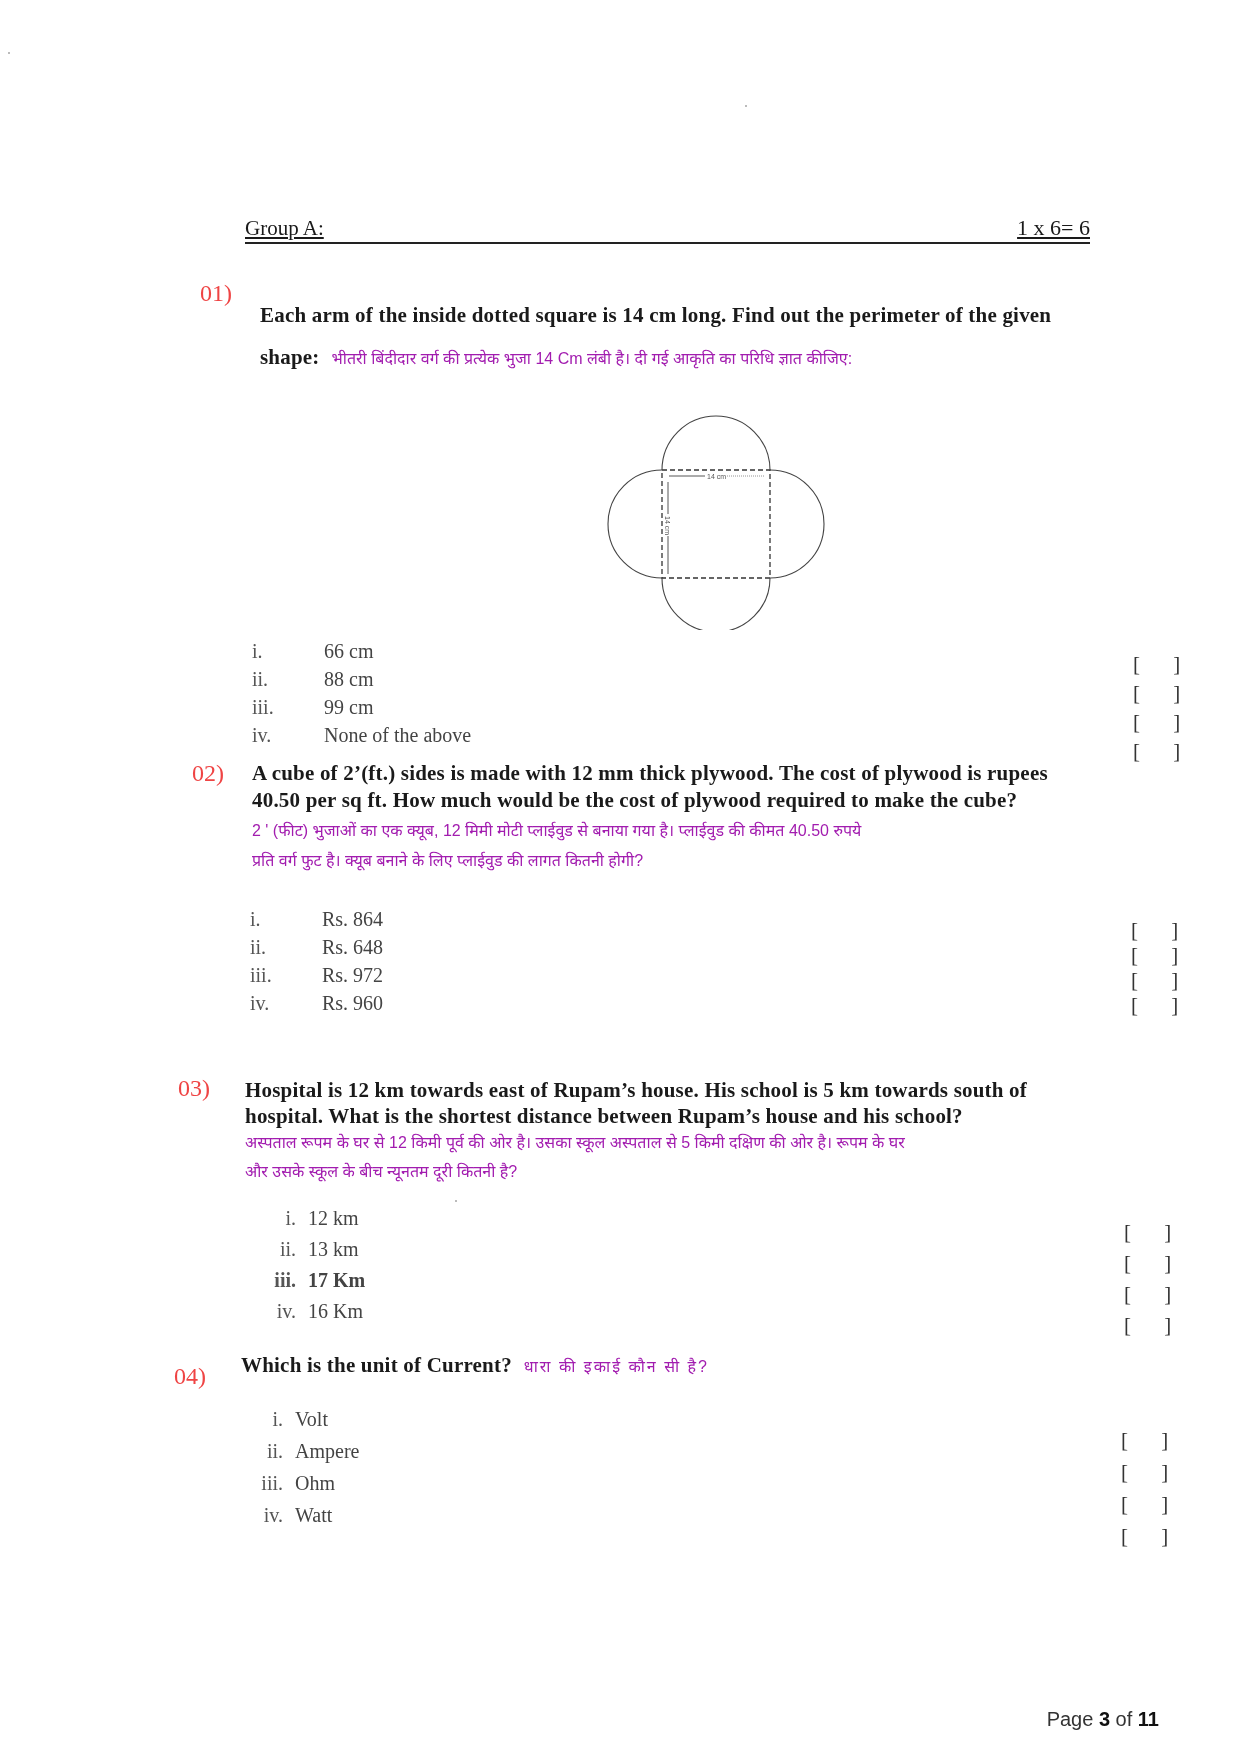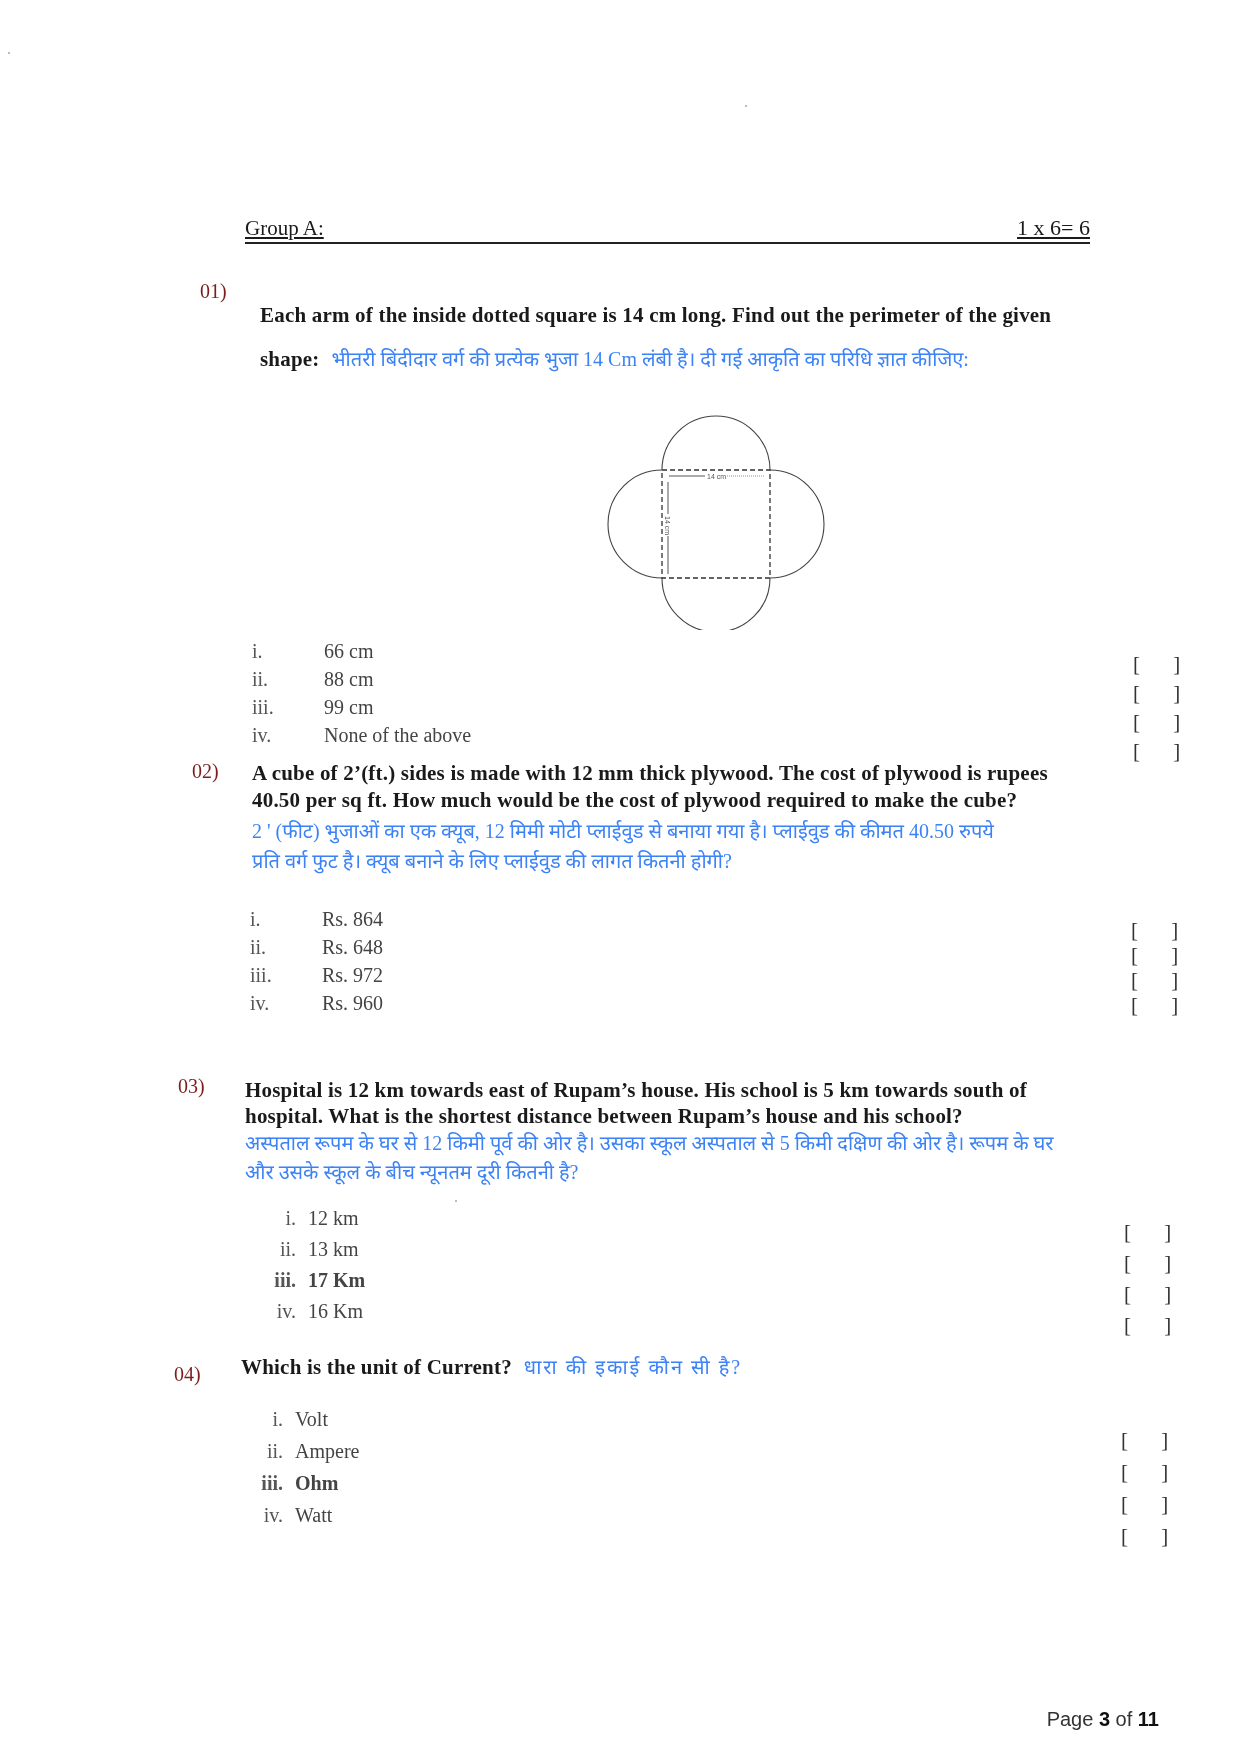--- a/index.html
+++ b/index.html
@@ -2,23 +2,23 @@
 <html><head>
 <meta charset="utf-8">
 <style>
   html, body { margin: 0; padding: 0; background: #ffffff; }
   body { width: 1241px; height: 1754px; position: relative; overflow: hidden;
          font-family: "Liberation Serif", "DejaVu Serif", serif; color: #1a1a1a; }
   .abs { position: absolute; }
   .group-header { left: 245px; top: 212px; width: 845px; height: 30px; border-bottom: 2px solid #222; }
   .group-title { position: absolute; left: 0; bottom: 1px; font-size: 21px; text-decoration: underline; }
   .group-marks { position: absolute; right: 0; bottom: 1px; font-size: 22px; text-decoration: underline; }
-  .qnum { font-size: 20px; color: #7f1d1d; }
+  .qnum { font-size: 24px; color: #ef4444; }
   .qtext { font-weight: bold; font-size: 21px; line-height: 26px; letter-spacing: 0.2px; }
-  .hindi { font-family: Liberation Serif, serif; font-size: 20px; line-height: 30px; color: #3b82f6; }
+  .hindi { font-family: Liberation Sans, sans-serif; font-size: 16px; line-height: 30px; color: #a21caf; }
   .opt { font-size: 20px; color: #444; height: 28px; }
   .opt .roman { display: inline-block; color: #555; }
   .opt .val { display: inline-block; text-align: center; }
   .bracket { font-family: "Liberation Serif", serif; font-size: 21px; color: #333; letter-spacing: 14px; }
   .footer { right: 82px; top: 1708px; font-family: "Liberation Sans", sans-serif; font-size: 20px; color: #333; }
   .footer b { font-weight: bold; color: #111; }
   .speck { background: #bbb; width: 2px; height: 2px; }
 </style>
 </head>
 <body>
@@ -110,21 +110,21 @@
 
 <div class="abs qnum" style="left:174px; top:1363px;">04)</div>
 <div class="abs" style="left:241px; top:1352px; white-space:nowrap;">
   <span class="qtext">Which is the unit of Current?</span>
   <span class="hindi" style="margin-left:8px; letter-spacing:2px;">धारा की इकाई कौन सी है?</span>
 </div>
 
 <div class="abs" style="left:245px; top:1408px;">
   <div class="opt" style="height:32px;"><span class="roman" style="width:38px; text-align:right; padding-right:12px;">i.</span><span class="val">Volt</span></div>
   <div class="opt" style="height:32px;"><span class="roman" style="width:38px; text-align:right; padding-right:12px;">ii.</span><span class="val">Ampere</span></div>
-  <div class="opt" style="height:32px;font-weight:bold;"><span class="roman" style="width:38px; text-align:right; padding-right:12px;">iii.</span><span class="val">Ohm</span></div>
+  <div class="opt" style="height:32px;"><span class="roman" style="width:38px; text-align:right; padding-right:12px;">iii.</span><span class="val">Ohm</span></div>
   <div class="opt" style="height:32px;text-decoration:underline;"><span class="roman" style="width:38px; text-align:right; padding-right:12px;">iv.</span><span class="val">Watt</span></div>
 </div>
 <div class="abs" style="left:1121px; top:1424px; line-height:32px;">
   <div class="bracket">[  ]</div>
   <div class="bracket">[  ]</div>
   <div class="bracket">[  ]</div>
   <div class="bracket">[  ]</div>
 </div>
 
 <div class="abs speck" style="left:8px; top:52px;"></div>

